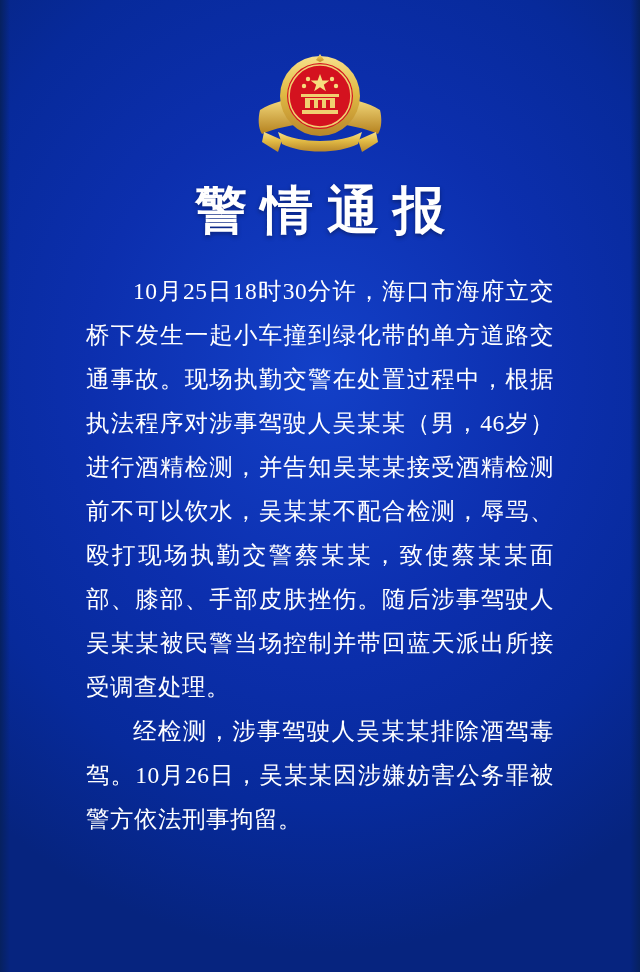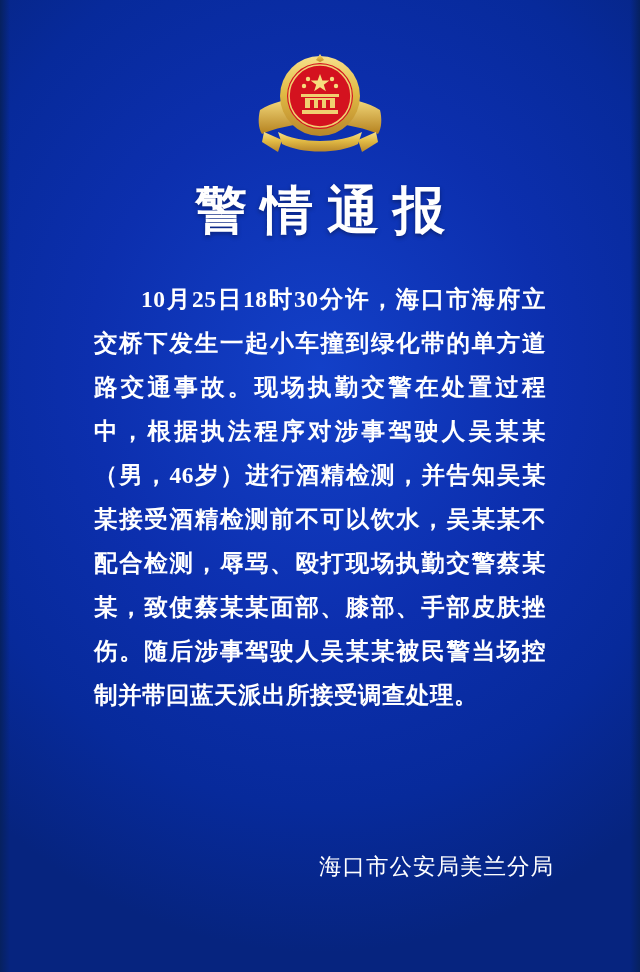--- a/index.html
+++ b/index.html
@@ -72,23 +72,22 @@
     margin-top: 30px;
     width: 468px;
     font-size: 23.5px;
     line-height: 44px;
     text-align: justify;
     text-justify: inter-ideograph;
     color: #ffffff;
     letter-spacing: 0.5px;
   }
   .body-text p {
-    margin: 8px;
+    margin: 0;
     text-indent: 2em;
-    font-weight: bold;
   }
 
   
   .sign {
     position: absolute;
     right: 86px;
     bottom: 86px;
     text-align: center;
     font-size: 22.5px;
     line-height: 38px;
@@ -141,19 +140,19 @@
       <circle cx="82" cy="38" r="2.2" fill="#f7dd7e"></circle>
 
       <path d="M66 6 L70 12 L66 14 L62 12 Z" fill="url(#gold)"></path>
     </svg>
   </div>
 
   <div class="title">警情通报</div>
 
   <div class="body-text">
     <p>10月25日18时30分许，海口市海府立交桥下发生一起小车撞到绿化带的单方道路交通事故。现场执勤交警在处置过程中，根据执法程序对涉事驾驶人吴某某（男，46岁）进行酒精检测，并告知吴某某接受酒精检测前不可以饮水，吴某某不配合检测，辱骂、殴打现场执勤交警蔡某某，致使蔡某某面部、膝部、手部皮肤挫伤。随后涉事驾驶人吴某某被民警当场控制并带回蓝天派出所接受调查处理。</p>
+    <p>经检测，涉事驾驶人吴某某排除酒驾毒驾。10月26日，吴某某因涉嫌妨害公务罪被警方依法刑事拘留。</p>
   </div>
 
   <div class="sign">
-    <div>海口市公安局美兰分局</div>
   </div>
 
 </div>
 
 </body></html>

